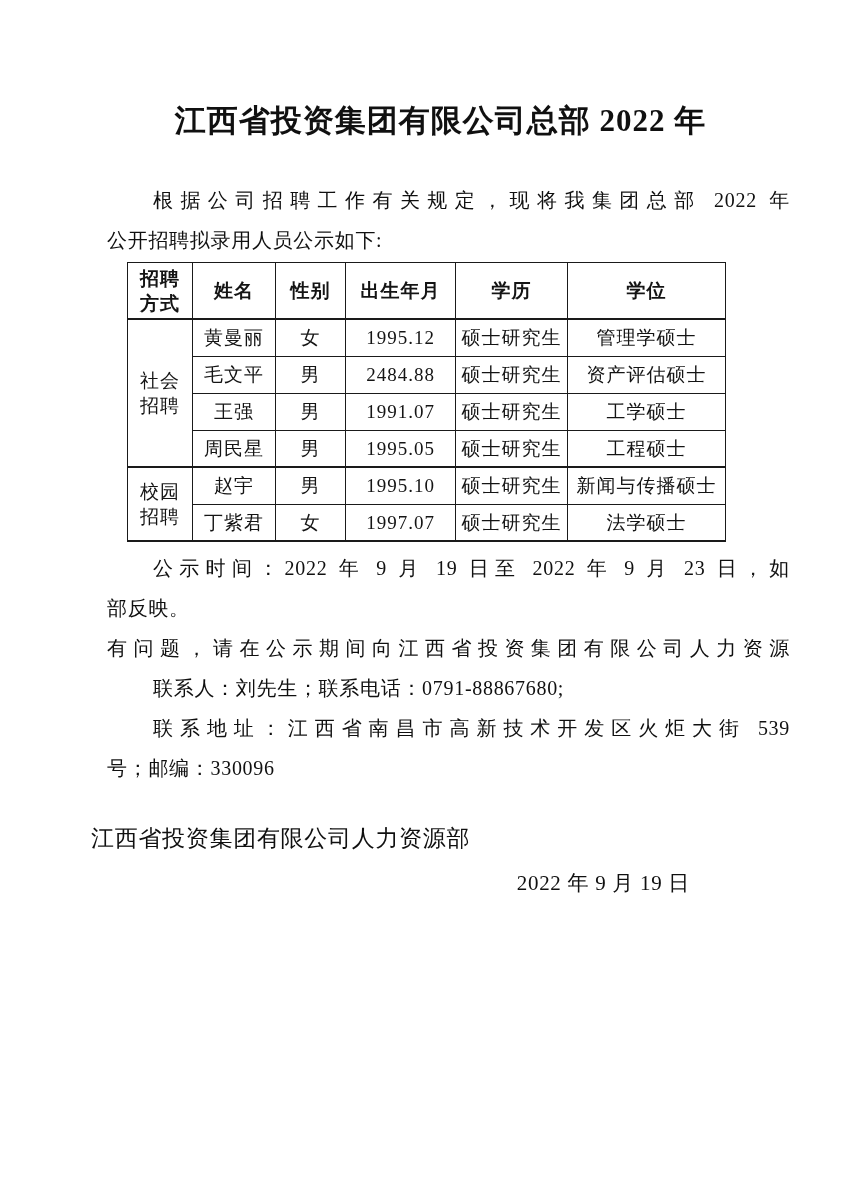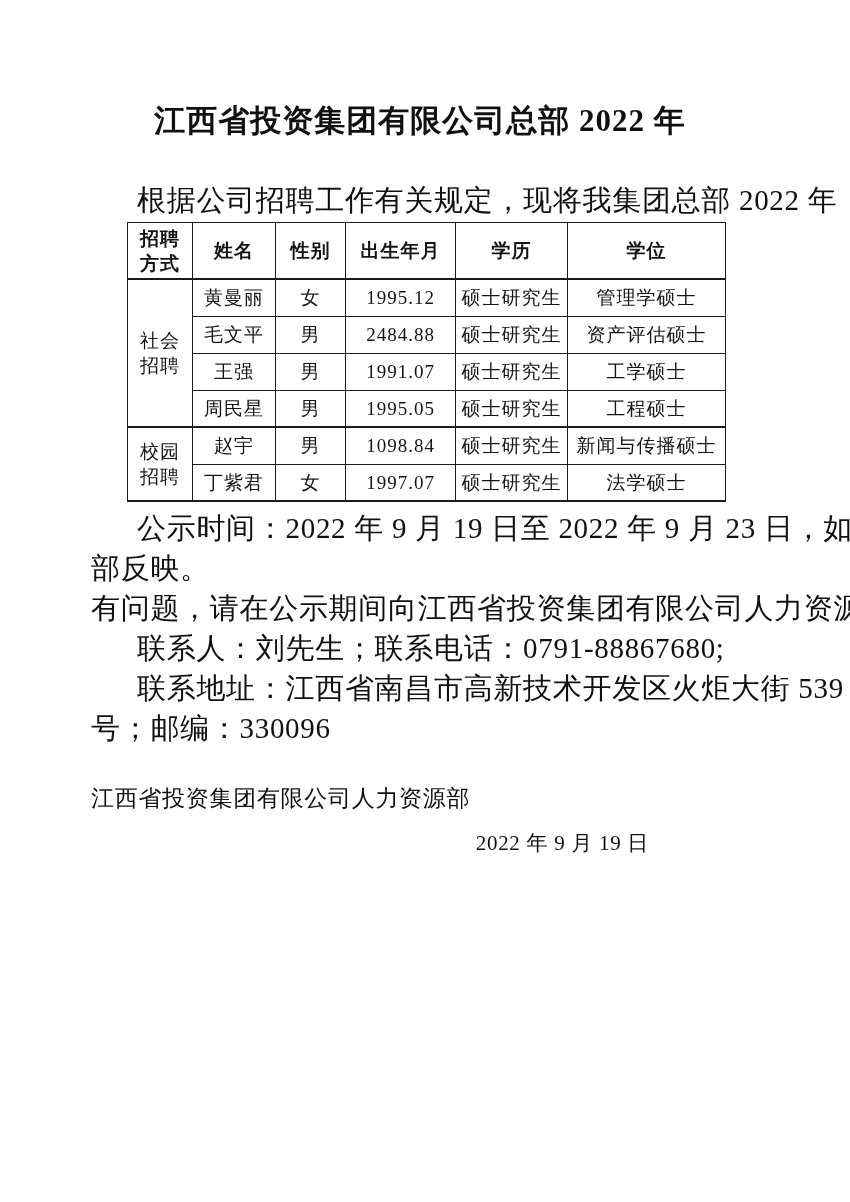--- a/index.html
+++ b/index.html
@@ -2,39 +2,40 @@
 <html><head>
 <meta charset="utf-8">
 <style>
   html, body { margin: 0; padding: 0; background: #ffffff; }
   .page {
     position: relative;
     width: 850px;
     height: 952px;
     background: #ffffff;
     box-sizing: border-box;
-    padding: 98px 101px 0 91px;
+    padding: 98px 60px 0 91px;
     font-family: "Liberation Serif", "DejaVu Serif", serif;
     color: #101010;
     overflow: hidden;
   }
   .title {
     margin: 0;
     font-size: 31px;
     font-weight: bold;
     line-height: 45px;
     text-align: center;
     letter-spacing: 1px;
   }
   .body-line {
-    font-size: 29px;
+    font-size: 20px;
     line-height: 40px;
     letter-spacing: 0.7px;
     white-space: nowrap;
     text-align: left;
+    margin-left: 16px;
   }
   .fill {
     text-align: justify;
     text-align-last: justify;
     -moz-text-align-last: justify;
     text-justify: inter-character;
   }
   .indent { padding-left: 46px; }
   .intro-block { margin-top: 37px; }
   .notice-block { margin-top: 6px; }
@@ -87,20 +88,21 @@
 <body>
 
 <div class="page">
 
   <h1 class="title">
     <div>江西省投资集团有限公司总部 2022 年</div>
   </h1>
 
   <div class="intro-block">
     <div class="body-line indent fill">根据公司招聘工作有关规定，现将我集团总部 2022 年</div>
+    <div class="body-line">公开招聘拟录用人员公示如下:</div>
   </div>
 
   <table class="candidates-table">
     <colgroup>
       <col style="width:65px">
         <col style="width:83px">
         <col style="width:70px">
       <col style="width:110px">
         <col style="width:112px">
         <col style="width:158px">
@@ -142,21 +144,21 @@
         <td>周民星</td>
         <td>男</td>
         <td>1995.05</td>
         <td>硕士研究生</td>
         <td>工程硕士</td>
       </tr>
       <tr class="group-start">
         <td rowspan="2" class="col-method-cell">校园招聘</td>
         <td>赵宇</td>
         <td>男</td>
-        <td>1098.84</td>
+        <td>1995.10</td>
         <td>硕士研究生</td>
         <td>新闻与传播硕士</td>
       </tr>
       <tr>
         <td>丁紫君</td>
         <td>女</td>
         <td>1997.07</td>
         <td>硕士研究生</td>
         <td>法学硕士</td>
       </tr>

